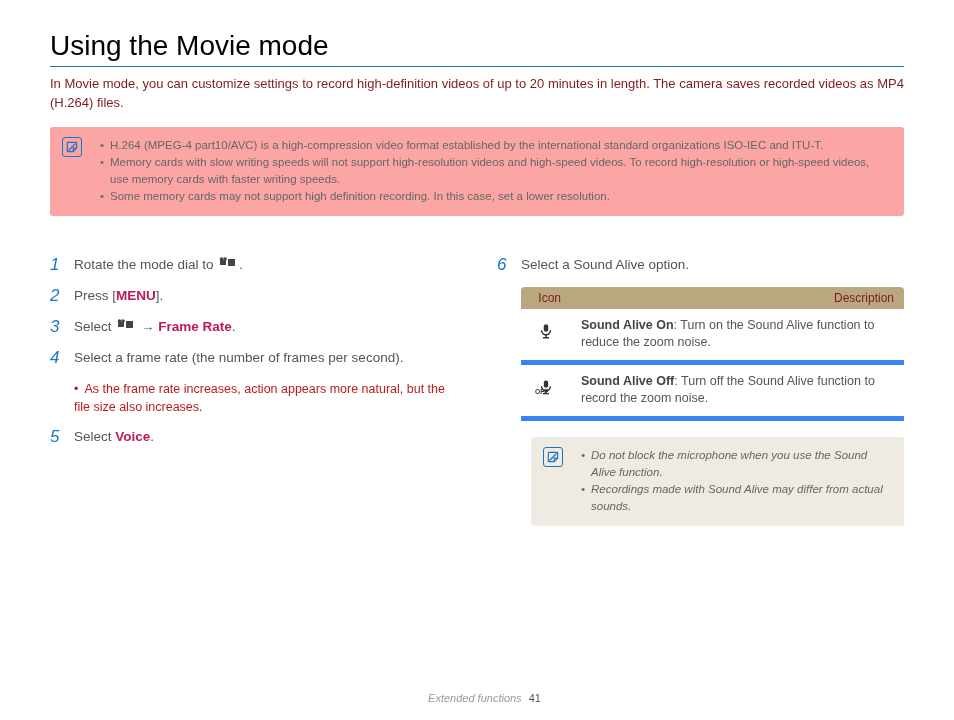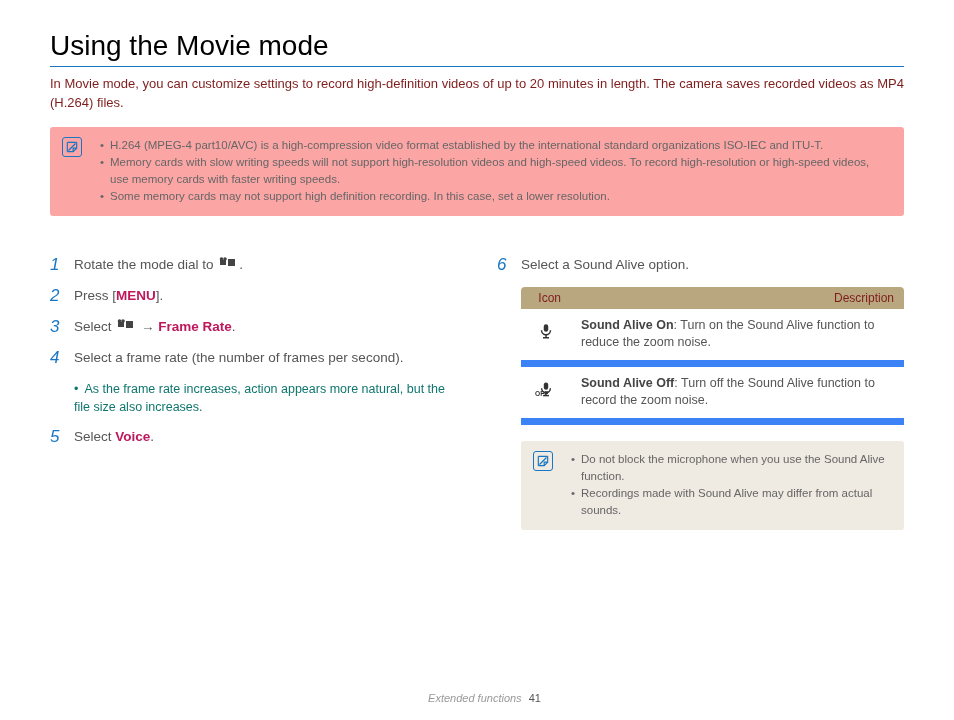--- a/index.html
+++ b/index.html
@@ -76,21 +76,21 @@
     font-size: 17px;
     font-weight: 400;
     width: 24px;
     flex-shrink: 0;
     margin-top: -1px;
   }
   .step-body { flex: 1; font-size: 13.5px; color: #555; line-height: 1.4; }
   .step-body b { font-weight: bold; color: #be185d; }
   .step-sub {
     font-size: 12.5px;
-    color: #0f766e;
+    color: #b91c1c;
     margin-left: 24px;
     margin-top: 4px;
     line-height: 1.45;
   }
   .step-sub::before {
     content: "•";
     margin-right: 6px;
   }
   .inline-icon {
     display: inline-block;
@@ -113,37 +113,38 @@
   }
   .table thead th:first-child {
     width: 50px;
     border-top-left-radius: 4px;
   }
   .table thead th:last-child {
     border-top-right-radius: 4px;
   }
   .table tbody td {
     padding: 8px 10px;
-    border-bottom: 7px solid #3b82f6;
+    border-bottom: 5px solid #3b82f6;
     vertical-align: middle;
     line-height: 1.4;
     color: #555;
   }
   .table tbody td:first-child { text-align: center; }
   .table tbody td b { color: #444; }
   .note-box-sm {
     background: #efeae2;
     border-radius: 3px;
     padding: 10px 14px 10px 46px;
     position: relative;
     font-size: 11.5px;
     line-height: 1.5;
     color: #666;
-    margin-left: 24px;
+    margin-left: 34px;
     margin-top: 16px;
+    font-style: italic;
   }
   .note-box-sm ul { list-style: none; }
   .note-box-sm li::before {
     content: "•";
     margin-right: 6px;
     color: #666;
   }
   .note-box-sm li { padding-left: 4px; text-indent: -10px; margin-left: 10px; }
   .footer {
     position: absolute;

